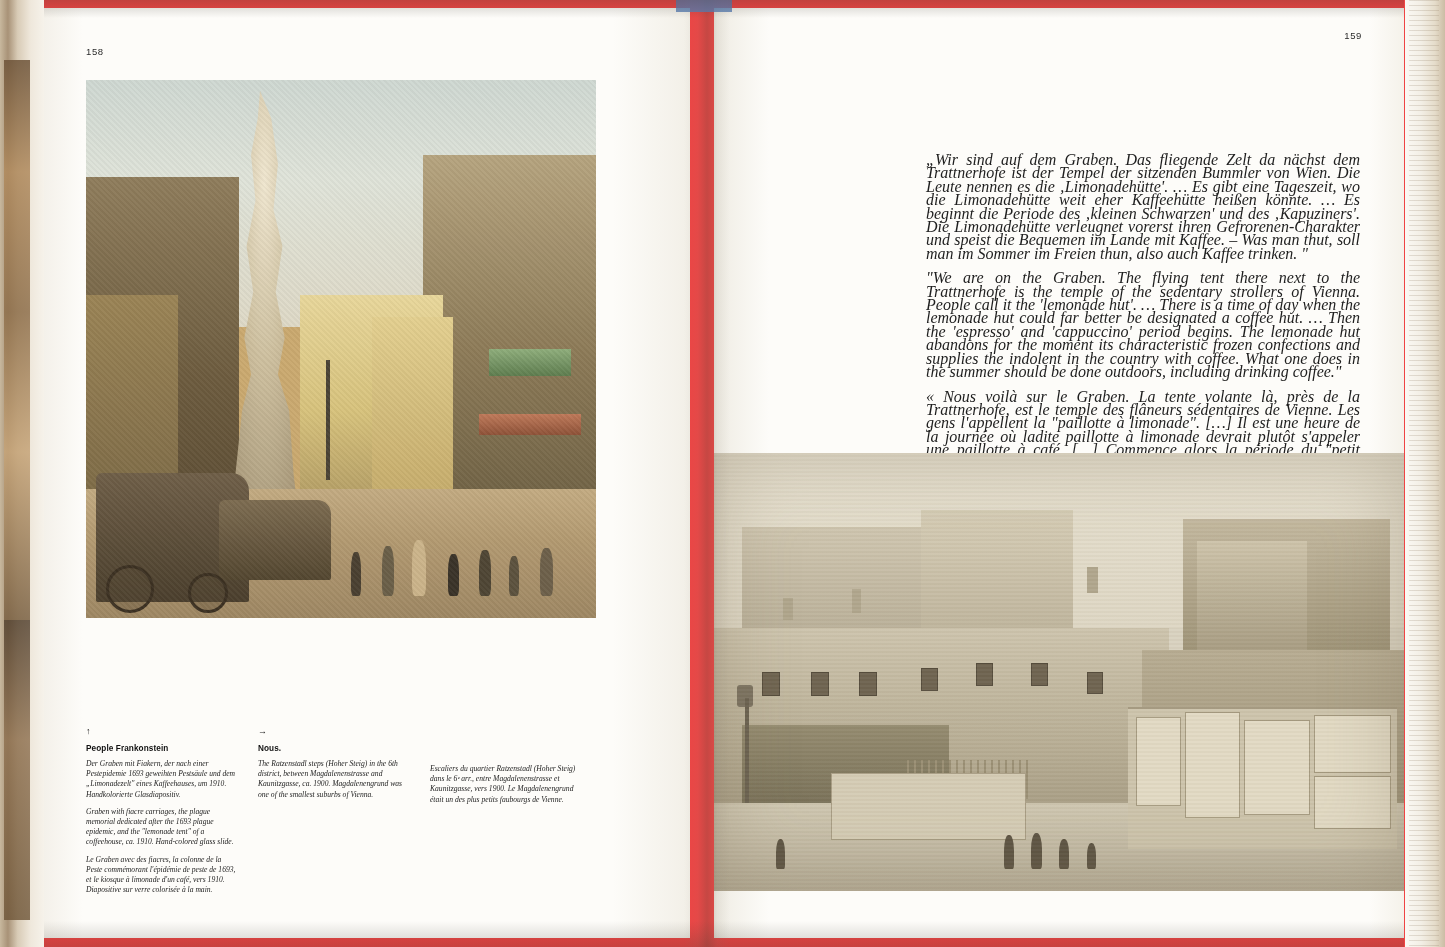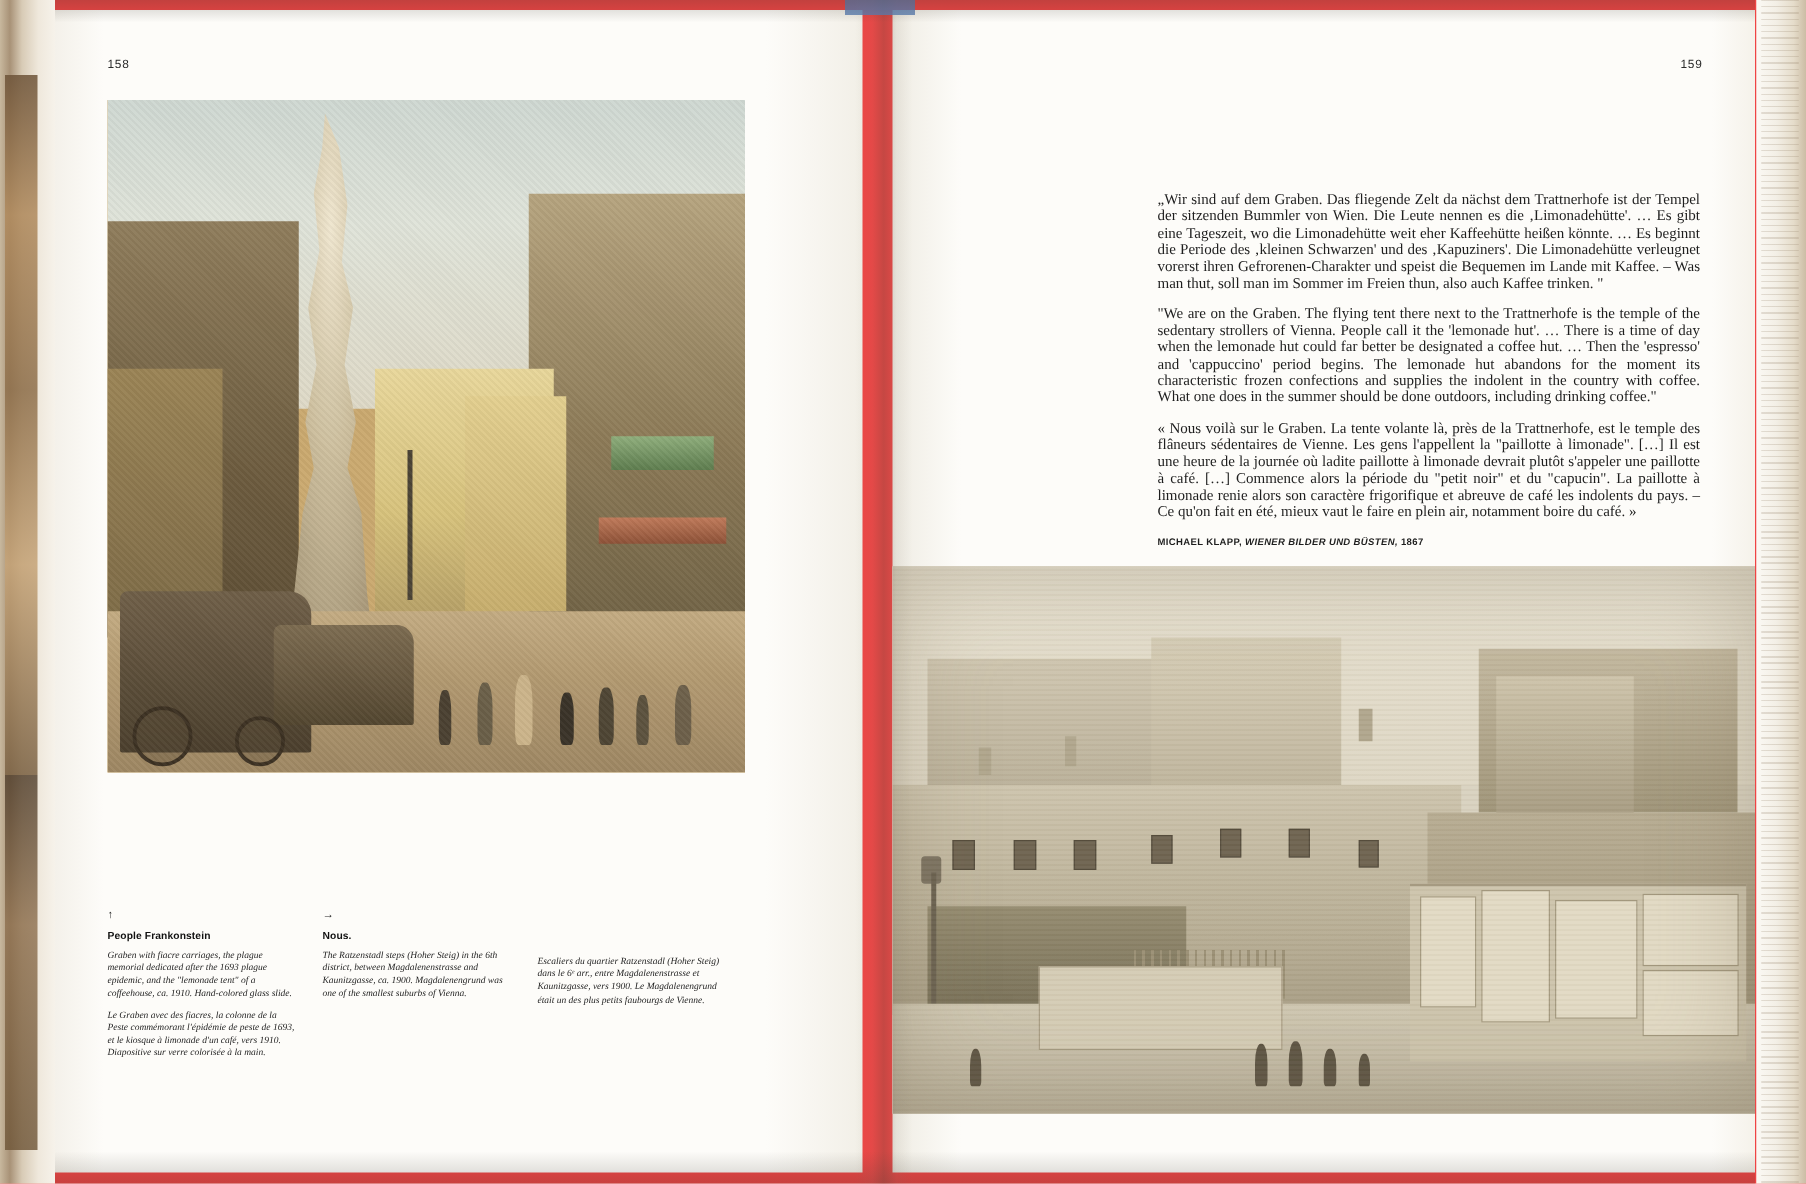--- a/index.html
+++ b/index.html
@@ -94,21 +94,21 @@
   }
 
   .folio {
     position: absolute;
     font-family: "Liberation Sans", sans-serif;
     font-size: 9.5px;
     letter-spacing: .6px;
     color: #2b2b2b;
   }
   .folio-left { left: 42px; top: 38px; }
-  .folio-right { right: 42px; top: 38px; }
+  .folio-right { right: 42px; top: 22px; }
 
   
   .plate-left {
     position: absolute;
     left: 42px; top: 72px;
     width: 510px; height: 538px;
     overflow: hidden;
     background: #caa96f;
   }
   .plate-left .sky {
@@ -282,22 +282,23 @@
 
   
   .quote-block {
     position: absolute;
     left: 212px; top: 145px;
     width: 434px;
     color: #1e1e1e;
   }
   .quote-block p {
     margin: 0 0 11px 0;
-    font-size: 12px;
+    font-size: 16px;
     line-height: 13.4px;
+    font-style: italic;
     text-align: justify;
     font-family: "Liberation Serif", serif;
   }
   .quote-block p.credit {
     font-style: normal;
     font-family: "Liberation Sans", sans-serif;
     font-size: 7.6px;
     letter-spacing: .3px;
     font-weight: bold;
     margin-top: 2px;
@@ -386,20 +387,21 @@
       <div class="figure f6"></div>
       <div class="figure f7"></div>
       <div class="grain"></div>
     </div>
 
     <div class="captions">
 
       <div class="cap-col">
         <div class="arrow">↑</div>
         <div class="cap-title">People Frankonstein</div>
+        <p class="cap-p">Der Graben mit Fiakern, der nach einer Pestepidemie 1693 geweihten Pestsäule und dem „Limonadezelt" eines Kaffeehauses, um 1910. Handkolorierte Glasdiapositiv.</p>
         <p class="cap-p">Graben with fiacre carriages, the plague memorial dedicated after the 1693 plague epidemic, and the "lemonade tent" of a coffeehouse, ca. 1910. Hand-colored glass slide.</p>
         <p class="cap-p">Le Graben avec des fiacres, la colonne de la Peste commémorant l'épidémie de peste de 1693, et le kiosque à limonade d'un café, vers 1910. Diapositive sur verre colorisée à la main.</p>
       </div>
 
       <div class="cap-col">
         <div class="arrow">→</div>
         <div class="cap-title">Nous.</div>
         <p class="cap-p">The Ratzenstadl steps (Hoher Steig) in the 6th district, between Magdalenenstrasse and Kaunitzgasse, ca. 1900. Magdalenengrund was one of the smallest suburbs of Vienna.</p>
       </div>
 

